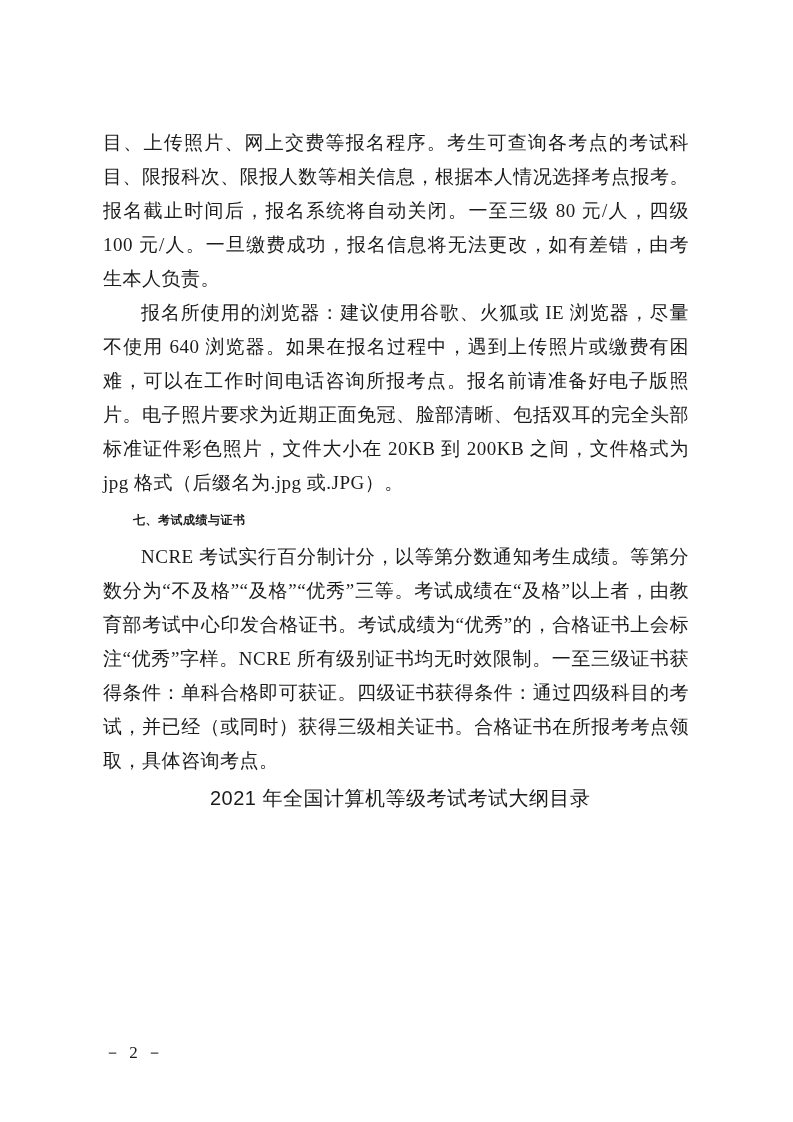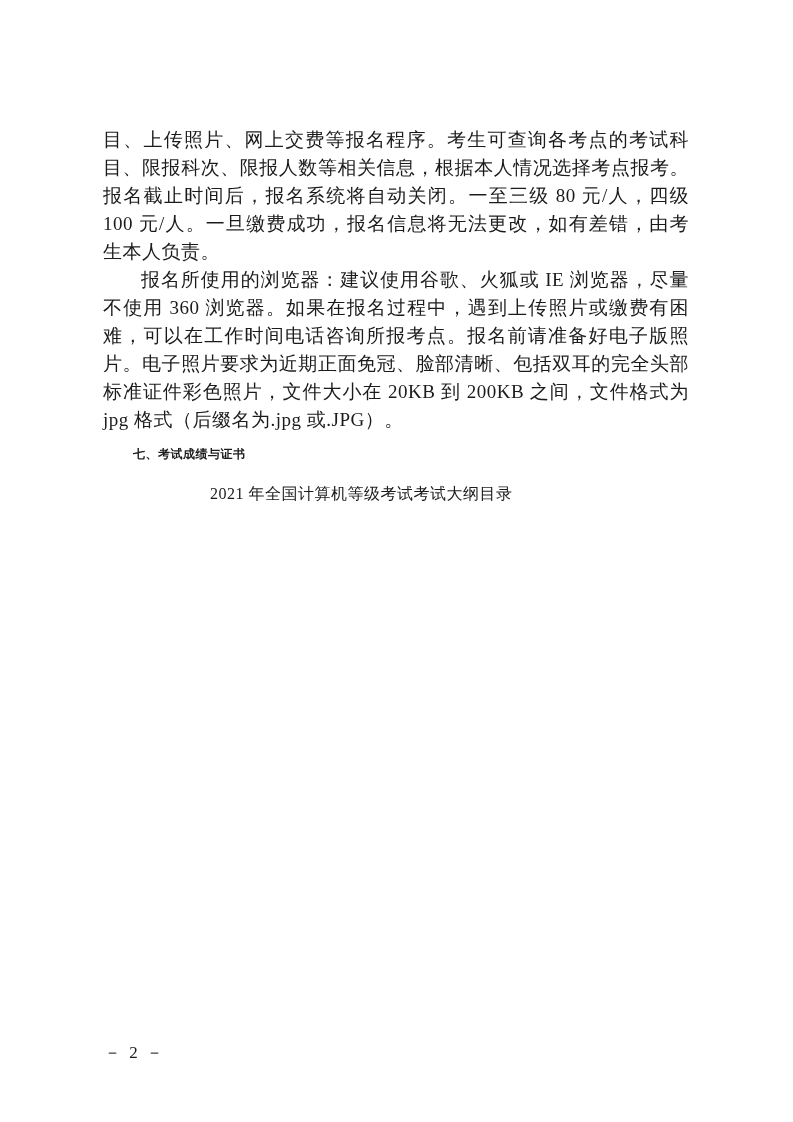--- a/index.html
+++ b/index.html
@@ -18,21 +18,21 @@
   }
   .content {
     position: absolute;
     left: 103px;
     top: 126px;
     width: 586px;
   }
   .body-par {
     margin: 0;
     font-size: 19px;
-    line-height: 28px;
+    line-height: 34px;
     text-align: justify;
     text-indent: 2em;
     letter-spacing: 0.5px;
   }
   .body-par.no-indent {
     text-indent: 0;
   }
   .heading {
     margin: 0;
     font-size: 12px;
@@ -40,41 +40,42 @@
     font-weight: bold;
     font-family: "Liberation Sans", "DejaVu Sans", sans-serif;
     text-indent: 30px;
     letter-spacing: 0.5px;
   }
   .heading.heading-8 {
     margin-top: 8px;
   }
   .table-title {
     margin: 0;
-    font-size: 16px;
+    font-size: 20px;
     line-height: 40px;
-    font-family: Liberation Serif, serif;
+    font-family: Liberation Sans, sans-serif;
     font-weight: normal;
     text-indent: 107px;
     letter-spacing: 0.5px;
   }
   .footer {
     position: absolute;
     left: 104px;
     top: 1040px;
     font-size: 17px;
     line-height: 26px;
     letter-spacing: 2px;
     color: #1b1b1b;
   }
 </style>
 </head>
 <body>
 
 <div class="page">
   <div class="content">
     <p class="body-par no-indent">目、上传照片、网上交费等报名程序。考生可查询各考点的考试科目、限报科次、限报人数等相关信息，根据本人情况选择考点报考。报名截止时间后，报名系统将自动关闭。一至三级 80 元/人，四级 100 元/人。一旦缴费成功，报名信息将无法更改，如有差错，由考生本人负责。</p>
-    <p class="body-par">报名所使用的浏览器：建议使用谷歌、火狐或 IE 浏览器，尽量不使用 360 浏览器。如果在报名过程中，遇到上传照片或缴费有困难，可以在工作时间电话咨询所报考点。报名前请准备好电子版照片。电子照片要求为近期正面免冠、脸部清晰、包括双耳的完全头部标准证件彩色照片，文件大小在 20KB 到 200KB 之间，文件格式为 jpg 格式（后缀名为.jpg 或.JPG）。</p>
+    <p class="body-par">报名所使用的浏览器：建议使用谷歌、火狐或 IE 浏览器，尽量不使用 640 浏览器。如果在报名过程中，遇到上传照片或缴费有困难，可以在工作时间电话咨询所报考点。报名前请准备好电子版照片。电子照片要求为近期正面免冠、脸部清晰、包括双耳的完全头部标准证件彩色照片，文件大小在 20KB 到 200KB 之间，文件格式为 jpg 格式（后缀名为.jpg 或.JPG）。</p>
     <h2 class="heading">七、考试成绩与证书</h2>
+    <p class="body-par">NCRE 考试实行百分制计分，以等第分数通知考生成绩。等第分数分为“不及格”“及格”“优秀”三等。考试成绩在“及格”以上者，由教育部考试中心印发合格证书。考试成绩为“优秀”的，合格证书上会标注“优秀”字样。NCRE 所有级别证书均无时效限制。一至三级证书获得条件：单科合格即可获证。四级证书获得条件：通过四级科目的考试，并已经（或同时）获得三级相关证书。合格证书在所报考考点领取，具体咨询考点。</p>
     <p class="table-title">2021 年全国计算机等级考试考试大纲目录</p>
   </div>
   <div class="footer">－ 2 －</div>
 </div>
 
 </body></html>

